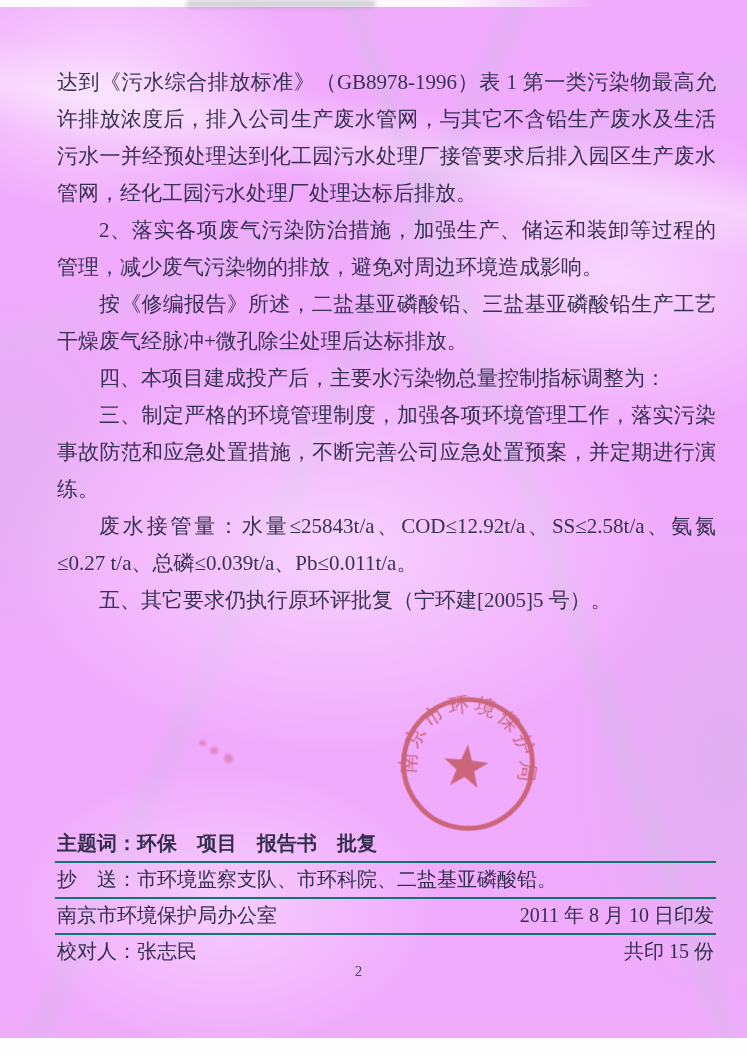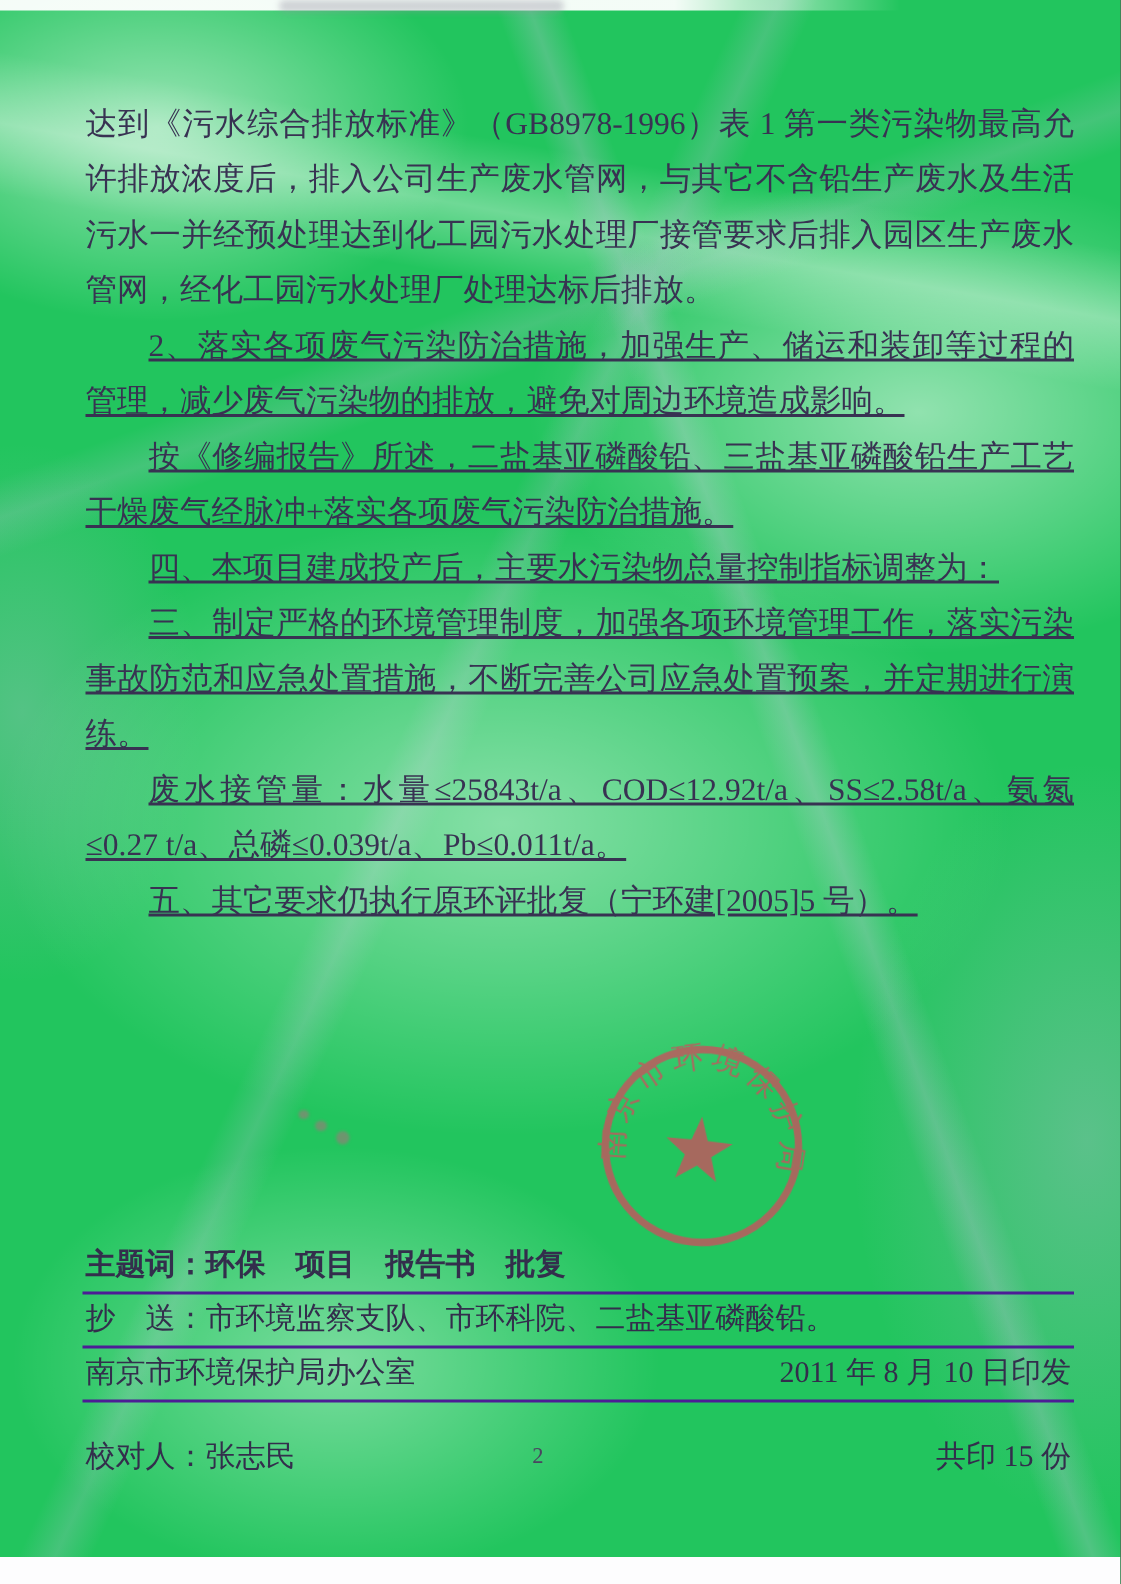--- a/index.html
+++ b/index.html
@@ -1,20 +1,20 @@
 <!DOCTYPE html>
 <html><head>
 <meta charset="utf-8">
 <style>
   html,body { margin:0; padding:0; background:#555; }
   .page {
     position:relative;
     width:747px; height:1056px;
     margin:0 auto;
-    background:#22c55e;
+    background:#f0abfc;
     overflow:hidden;
     font-family:"Liberation Serif","DejaVu Serif",serif;
   }
   
   .texture {
     position:absolute; inset:0; pointer-events:none;
     background:
       radial-gradient(ellipse 320px 200px at 14% 8%,  rgba(255,255,255,.55), transparent 65%),
       radial-gradient(ellipse 420px 260px at 82% 26%, rgba(255,255,255,.50), transparent 62%),
       radial-gradient(ellipse 520px 320px at 45% 52%, rgba(255,255,255,.45), transparent 65%),
@@ -37,61 +37,61 @@
   .bottom-edge {
     position:absolute; bottom:0; left:0; right:0; height:18px; background:#fdfdfe;
   }
   
   .content {
     position:absolute; left:57px; top:64px; width:659px;
     color:#383252; font-size:21px; line-height:37px;
     text-align:justify;
   }
   .para { margin:0; }
-  .para.indent { text-indent:2em;text-decoration:underline; }
+  .para.indent { text-indent:2em; }
   .date-line { margin-top:4px; padding-left:290px; letter-spacing:5px; white-space:nowrap; }
   
   .seal {
     position:absolute; left:390px; top:686px; width:156px; height:156px;
     opacity:.82; filter:blur(.3px); transform:rotate(6deg);
   }
   .red-dot { position:absolute; border-radius:50%; background:rgba(205,90,130,.45); filter:blur(1px); }
   .dot1 { left:199px; top:740px; width:7px; height:6px; }
   .dot2 { left:210px; top:747px; width:8px; height:7px; }
   .dot3 { left:224px; top:754px; width:9px; height:9px; }
   
   .footer {
     position:absolute; left:55px; top:827px; width:661px;
     color:#332e4c; font-size:20px;
   }
   .footer-row {
     display:flex; justify-content:space-between;
     padding:3px 2px 5px 2px;
-    border-bottom:2px solid #4c1d95;
+    border-bottom:2px solid #0f766e;
     line-height:26px;
   }
   .footer-row.bold { font-weight:bold; }
-  .footer-row.last { border-bottom:none;margin-top:20px; }
+  .footer-row.last { border-bottom:none; }
   .page-number {
     position:absolute; top:963px; left:0; width:717px;
     text-align:center; font-size:15px; color:#4a4560;
   }
 </style>
 </head>
 <body>
 
 <div class="page">
   <div class="texture"></div>
   <div class="top-edge"></div>
   <div class="smudge-top"></div>
 
   <div class="content">
     <p class="para">达到《污水综合排放标准》（GB8978-1996）表 1 第一类污染物最高允许排放浓度后，排入公司生产废水管网，与其它不含铅生产废水及生活污水一并经预处理达到化工园污水处理厂接管要求后排入园区生产废水管网，经化工园污水处理厂处理达标后排放。</p>
     <p class="para indent">2、落实各项废气污染防治措施，加强生产、储运和装卸等过程的管理，减少废气污染物的排放，避免对周边环境造成影响。</p>
-    <p class="para indent">按《修编报告》所述，二盐基亚磷酸铅、三盐基亚磷酸铅生产工艺干燥废气经脉冲+落实各项废气污染防治措施。</p>
+    <p class="para indent">按《修编报告》所述，二盐基亚磷酸铅、三盐基亚磷酸铅生产工艺干燥废气经脉冲+微孔除尘处理后达标排放。</p>
     <p class="para indent">四、本项目建成投产后，主要水污染物总量控制指标调整为：</p>
     <p class="para indent">三、制定严格的环境管理制度，加强各项环境管理工作，落实污染事故防范和应急处置措施，不断完善公司应急处置预案，并定期进行演练。</p>
     <p class="para indent">废水接管量：水量≤25843t/a、COD≤12.92t/a、SS≤2.58t/a、氨氮≤0.27 t/a、总磷≤0.039t/a、Pb≤0.011t/a。</p>
     <p class="para indent">五、其它要求仍执行原环评批复（宁环建[2005]5 号）。</p>
   </div>
 
   <div class="seal">
     <svg width="156" height="156" viewBox="0 0 160 160">
       <circle cx="80" cy="80" r="66" fill="none" stroke-width="5" stroke="#c4565e"></circle>
       <polygon points="78,60 83.6,76.2 100.8,76.6 87.1,87 92.1,103.4 78,93.6 63.9,103.4 68.9,87 55.2,76.6 72.4,76.2" fill="#c4565e"></polygon>

